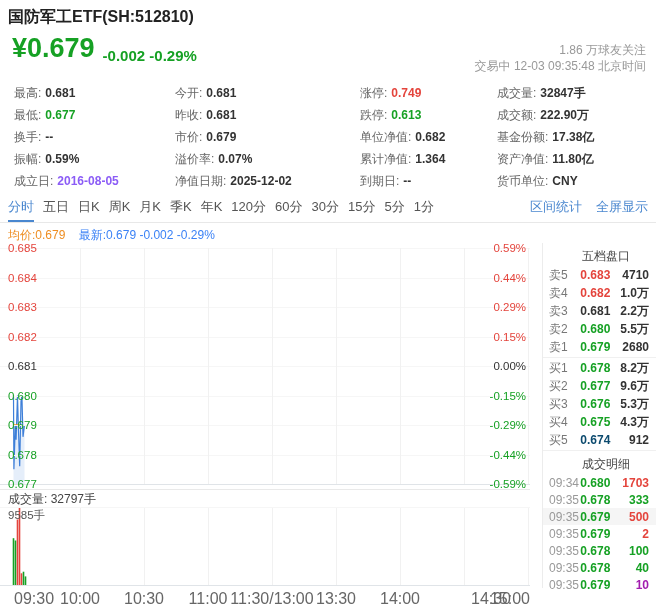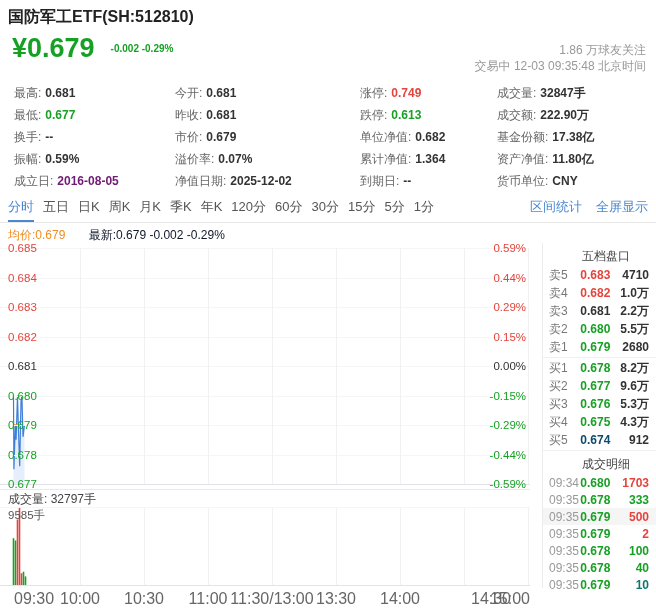--- a/index.html
+++ b/index.html
@@ -2,23 +2,23 @@
 <html><head>
 <meta charset="utf-8">
 <style>
   * { margin:0; padding:0; box-sizing:border-box; }
   body { background:#fff; }
   .app { position:relative; width:656px; height:615px; background:#fff; overflow:hidden;
          font-family:"Liberation Sans","DejaVu Sans",sans-serif; }
 
   
   .title { position:absolute; top:7px; left:8px; font-size:16px; font-weight:700; color:#222; }
-  .price-row { position:absolute; top:33px; left:12px; display:flex; align-items:center;gap:8px; }
+  .price-row { position:absolute; top:33px; left:12px; display:flex; align-items:flex-end; }
   .big-price { font-size:27px; font-weight:700; }
-  .chg { font-size:10px; font-weight:700; margin-left:8px; }
+  .chg { font-size:15px; font-weight:700; margin-left:8px; }
   .top-right { position:absolute; top:42px; right:10px; text-align:right; font-size:12px; color:#999; line-height:16px; }
 
   
   .stats { position:absolute; top:82px; left:0; width:656px; height:112px; font-size:12px; }
   .stat-col { position:absolute; top:0; }
   .stat-row { height:22px; line-height:22px; white-space:nowrap; }
   .s-label { color:#666; }
   .s-val { font-weight:700; margin-left:4px; }
 
   
@@ -73,21 +73,21 @@
     <div>1.86 万球友关注</div>
     <div>交易中 12-03 09:35:48 北京时间</div>
   </div>
 
   <div class="stats" id="stats">
       <div class="stat-col" style="left: 14px;">
         <div class="stat-row"><span class="s-label">最高:</span><span class="s-val" style="color: rgb(51, 51, 51);">0.681</span></div>
         <div class="stat-row"><span class="s-label">最低:</span><span class="s-val" style="color: rgb(22, 161, 36);">0.677</span></div>
         <div class="stat-row"><span class="s-label">换手:</span><span class="s-val" style="color: rgb(51, 51, 51);">--</span></div>
         <div class="stat-row"><span class="s-label">振幅:</span><span class="s-val" style="color: rgb(51, 51, 51);">0.59%</span></div>
-        <div class="stat-row"><span class="s-label">成立日:</span><span class="s-val" style="color: #701a75;">2016-08-05</span></div>
+        <div class="stat-row"><span class="s-label">成立日:</span><span class="s-val" style="color: #8b5cf6;">2016-08-05</span></div>
       </div>
       <div class="stat-col" style="left: 175px;">
         <div class="stat-row"><span class="s-label">今开:</span><span class="s-val" style="color: rgb(51, 51, 51);">0.681</span></div>
         <div class="stat-row"><span class="s-label">昨收:</span><span class="s-val" style="color: rgb(51, 51, 51);">0.681</span></div>
         <div class="stat-row"><span class="s-label">市价:</span><span class="s-val" style="color: rgb(51, 51, 51);">0.679</span></div>
         <div class="stat-row"><span class="s-label">溢价率:</span><span class="s-val" style="color: rgb(51, 51, 51);">0.07%</span></div>
         <div class="stat-row"><span class="s-label">净值日期:</span><span class="s-val" style="color: rgb(51, 51, 51);">2025-12-02</span></div>
       </div>
       <div class="stat-col" style="left: 360px;">
         <div class="stat-row"><span class="s-label">涨停:</span><span class="s-val" style="color: rgb(228, 68, 60);">0.749</span></div>
@@ -104,21 +104,21 @@
         <div class="stat-row"><span class="s-label">货币单位:</span><span class="s-val" style="color: rgb(51, 51, 51);">CNY</span></div>
       </div>
     </div>
 
   <div class="tabs" id="tabs">
     <span class="tab active">分时</span><span class="tab">五日</span><span class="tab">日K</span><span class="tab">周K</span><span class="tab">月K</span><span class="tab">季K</span><span class="tab">年K</span><span class="tab">120分</span><span class="tab">60分</span><span class="tab">30分</span><span class="tab">15分</span><span class="tab">5分</span><span class="tab">1分</span><span class="tab-links" id="tab-links"><span class="tab-link">区间统计</span><span class="tab-link">全屏显示</span></span>
   </div>
 
   <div class="legend">
     <span id="avg-label" style="color: rgb(238, 142, 34);"><span>均价:</span><span>0.679</span></span>
-    <span id="latest-label" style="margin-left: 20px; color: #0f172a;"><span>最新:</span><span>0.679 -0.002 -0.29%</span></span>
+    <span id="latest-label" style="margin-left: 10px; color: #3b82f6;"><span>最新:</span><span>0.679 -0.002 -0.29%</span></span>
   </div>
 
   <div class="chart" id="chart">
     <svg id="chart-svg" width="530" height="345">
         <path d="M13.5,152.5 L13.9,226.3 L15.3,182.0 L16.1,196.8 L17.5,152.5 L18.3,182.0 L19.7,223.3 L21.0,158.4 L21.9,152.5 L23.0,193.8 L24.5,182.0 L24.5,241 L13.5,241 Z" fill="rgba(74,134,217,0.14)" stroke="none"></path>
         <path d="M13.5,152.5 L13.9,226.3 L15.3,182.0 L16.1,196.8 L17.5,152.5 L18.3,182.0 L19.7,223.3 L21.0,158.4 L21.9,152.5 L23.0,193.8 L24.5,182.0" fill="none" stroke="#3e7fd8" stroke-width="1.2"></path>
         <line x1="13.5" x2="19.5" y1="182.00000000000017" y2="182.00000000000017" stroke="#ee8e22" stroke-width="1.5"></line>
         <rect x="12.7" y="295.2" width="1.6" height="46.8" fill="#16a124"></rect>
         <rect x="14.7" y="297.5" width="1.6" height="44.5" fill="#16a124"></rect>
         <rect x="16.7" y="276.5" width="1.6" height="65.5" fill="#e4443c"></rect>
@@ -212,21 +212,21 @@
           <span class="rp-v" style="color: rgb(22, 161, 36);">100</span>
         </div>
         <div class="rp-row trade">
           <span class="rp-l" style="color: rgb(153, 153, 153);">09:35</span>
           <span class="rp-p" style="color: rgb(22, 161, 36);">0.678</span>
           <span class="rp-v" style="color: rgb(22, 161, 36);">40</span>
         </div>
         <div class="rp-row trade">
           <span class="rp-l" style="color: rgb(153, 153, 153);">09:35</span>
           <span class="rp-p" style="color: rgb(22, 161, 36);">0.679</span>
-          <span class="rp-v" style="color: #0f766e;">10</span>
+          <span class="rp-v" style="color: #a21caf;">10</span>
         </div>
       </div>
   <div class="gridline-h" style="top: 5px;"></div>
       <div class="y-label" style="top: 5px; color: rgb(228, 68, 60);">0.685</div>
       <div class="pct-label" style="top: 5px; color: rgb(228, 68, 60);">0.59%</div>
       <div class="gridline-h" style="top: 34.5px;"></div>
       <div class="y-label" style="top: 34.5px; color: rgb(228, 68, 60);">0.684</div>
       <div class="pct-label" style="top: 34.5px; color: rgb(228, 68, 60);">0.44%</div>
       <div class="gridline-h" style="top: 64px;"></div>
       <div class="y-label" style="top: 64px; color: rgb(228, 68, 60);">0.683</div>

